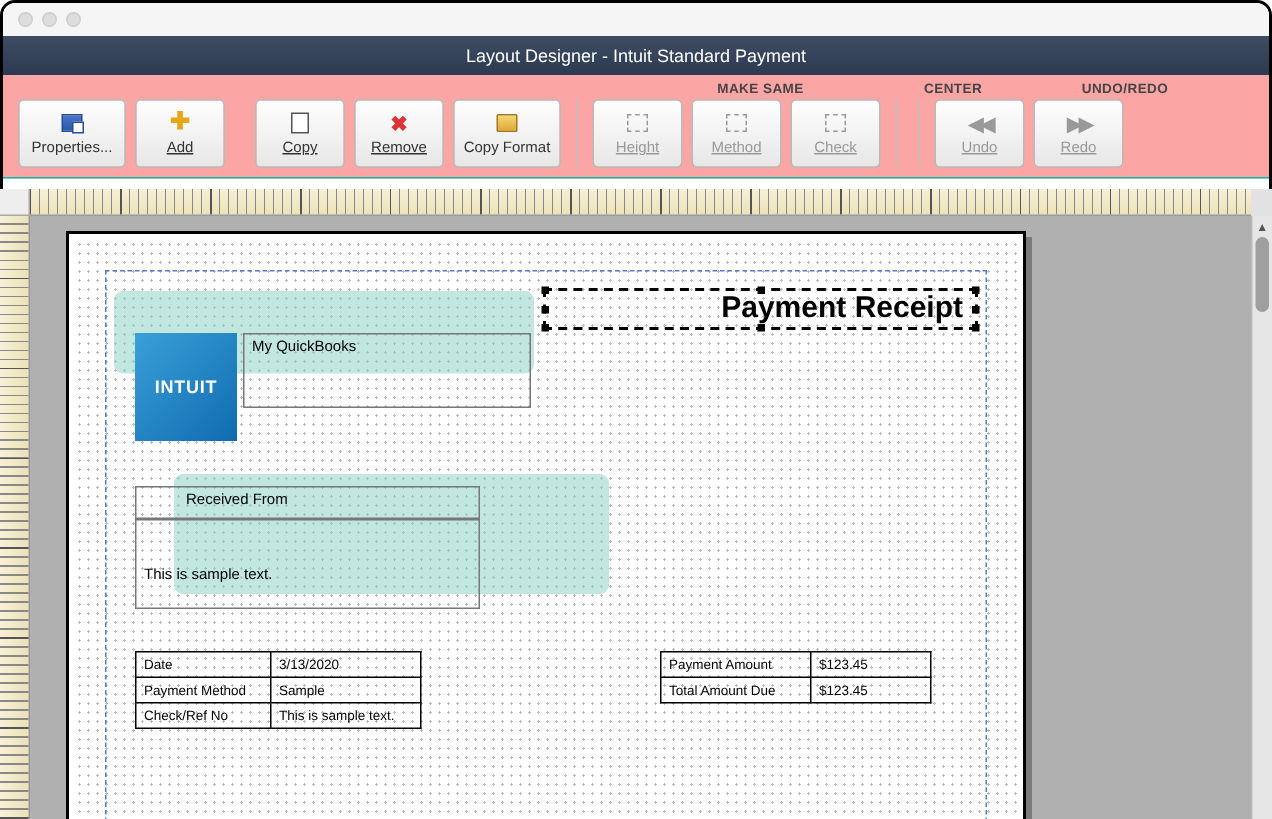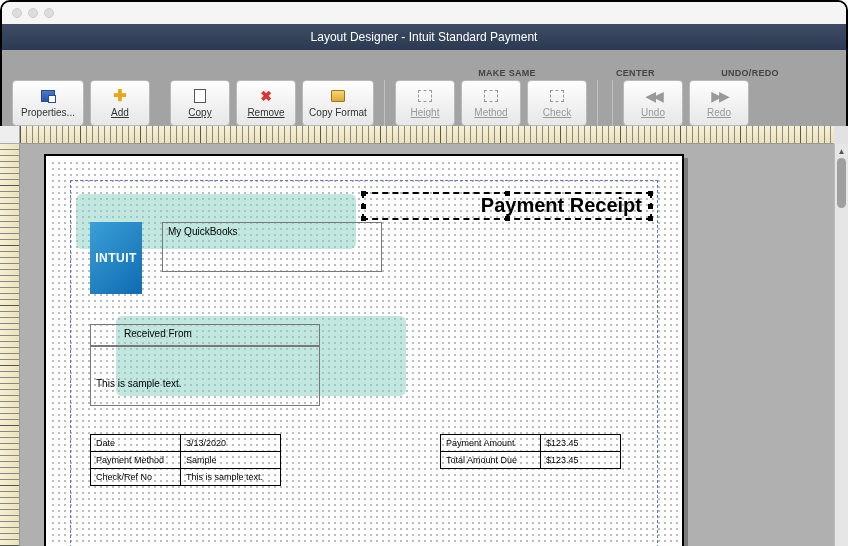--- a/index.html
+++ b/index.html
@@ -4,21 +4,21 @@
 <style>
   * { box-sizing: border-box; margin: 0; padding: 0; }
   body { font-family: Arial, sans-serif; background: #fff; width: 848px; height: 546px; overflow: hidden; border: 2px solid #000; border-radius: 10px; }
   
   
   .mac-titlebar { height: 22px; background: #f5f5f5; display: flex; align-items: center; padding-left: 10px; gap: 6px; border-radius: 8px 8px 0 0;}
   .mac-dot { width: 10px; height: 10px; border-radius: 50%; background: #ddd; border: 1px solid #ccc; }
 
   .app-header { height: 26px; background: linear-gradient(#3e4d63,#2b3a52); color: #fff; font-size: 12px; display: flex; align-items: center; justify-content: center; }
   
-  .toolbar-row { background: #a3a3a3; border-bottom: 1px solid #14b8a6; padding: 18px 10px 6px 10px; }
+  .toolbar-row { background: #fca5a5; border-bottom: 1px solid #14b8a6; padding: 4px 10px 6px 10px; }
   .group-labels { display: flex; font-size: 9px; color: #444; font-weight: bold; letter-spacing: .3px; margin-bottom: 2px; }
   .group-labels .spacer { flex: 0 0 400px; }
   .group-labels .lbl-make { width: 190px; text-align: center; }
   .group-labels .lbl-center { width: 60px; text-align: left; margin-left: 14px;}
   .group-labels .lbl-undo { width: 120px; text-align: center; margin-left: 14px; }
 
   .buttons { display: flex; gap: 6px; align-items: stretch; }
   .divider { width: 1px; background: #c0c0c0; margin: 0 4px; }
 
   .btn { background: linear-gradient(#fefefe,#e7e7e7); border: 1px solid #b9b9b9; border-radius: 4px; width: 60px; height: 46px; display: flex; flex-direction: column; align-items: center; justify-content: center; font-size: 10px; color: #333; cursor: pointer; gap: 3px; position: relative; }
@@ -199,25 +199,25 @@
         <span class="h1"></span>
           <span class="h2"></span>
           <span class="h3"></span>
           <span class="h4"></span>
         <span class="h5"></span>
           <span class="h6"></span>
           <span class="h7"></span>
           <span class="h8"></span>
       </div>
 
-      <div class="el logo-box" style="left:44px;top:66px;width:52px;height:72px;">
+      <div class="el logo-box" style="left:44px;top:66px;width:68px;height:72px;">
         <span>INTUIT</span>
       </div>
 
-      <div class="el thin-border" style="left:116px;top:66px;width:220px;height:50px;background:transparent;">
+      <div class="el thin-border" style="left:116px;top:66px;width:192px;height:50px;background:transparent;">
         <div class="field-text">My QuickBooks</div>
       </div>
 
       <div class="el thin-border" style="left:44px;top:168px;width:230px;height:22px;padding-left:28px;">
         <div class="field-label">Received From</div>
       </div>
       <div class="el thin-border" style="left:44px;top:190px;width:230px;height:60px;">
         <div class="field-text" style="margin-top:28px;">This is sample text.</div>
       </div>
 

